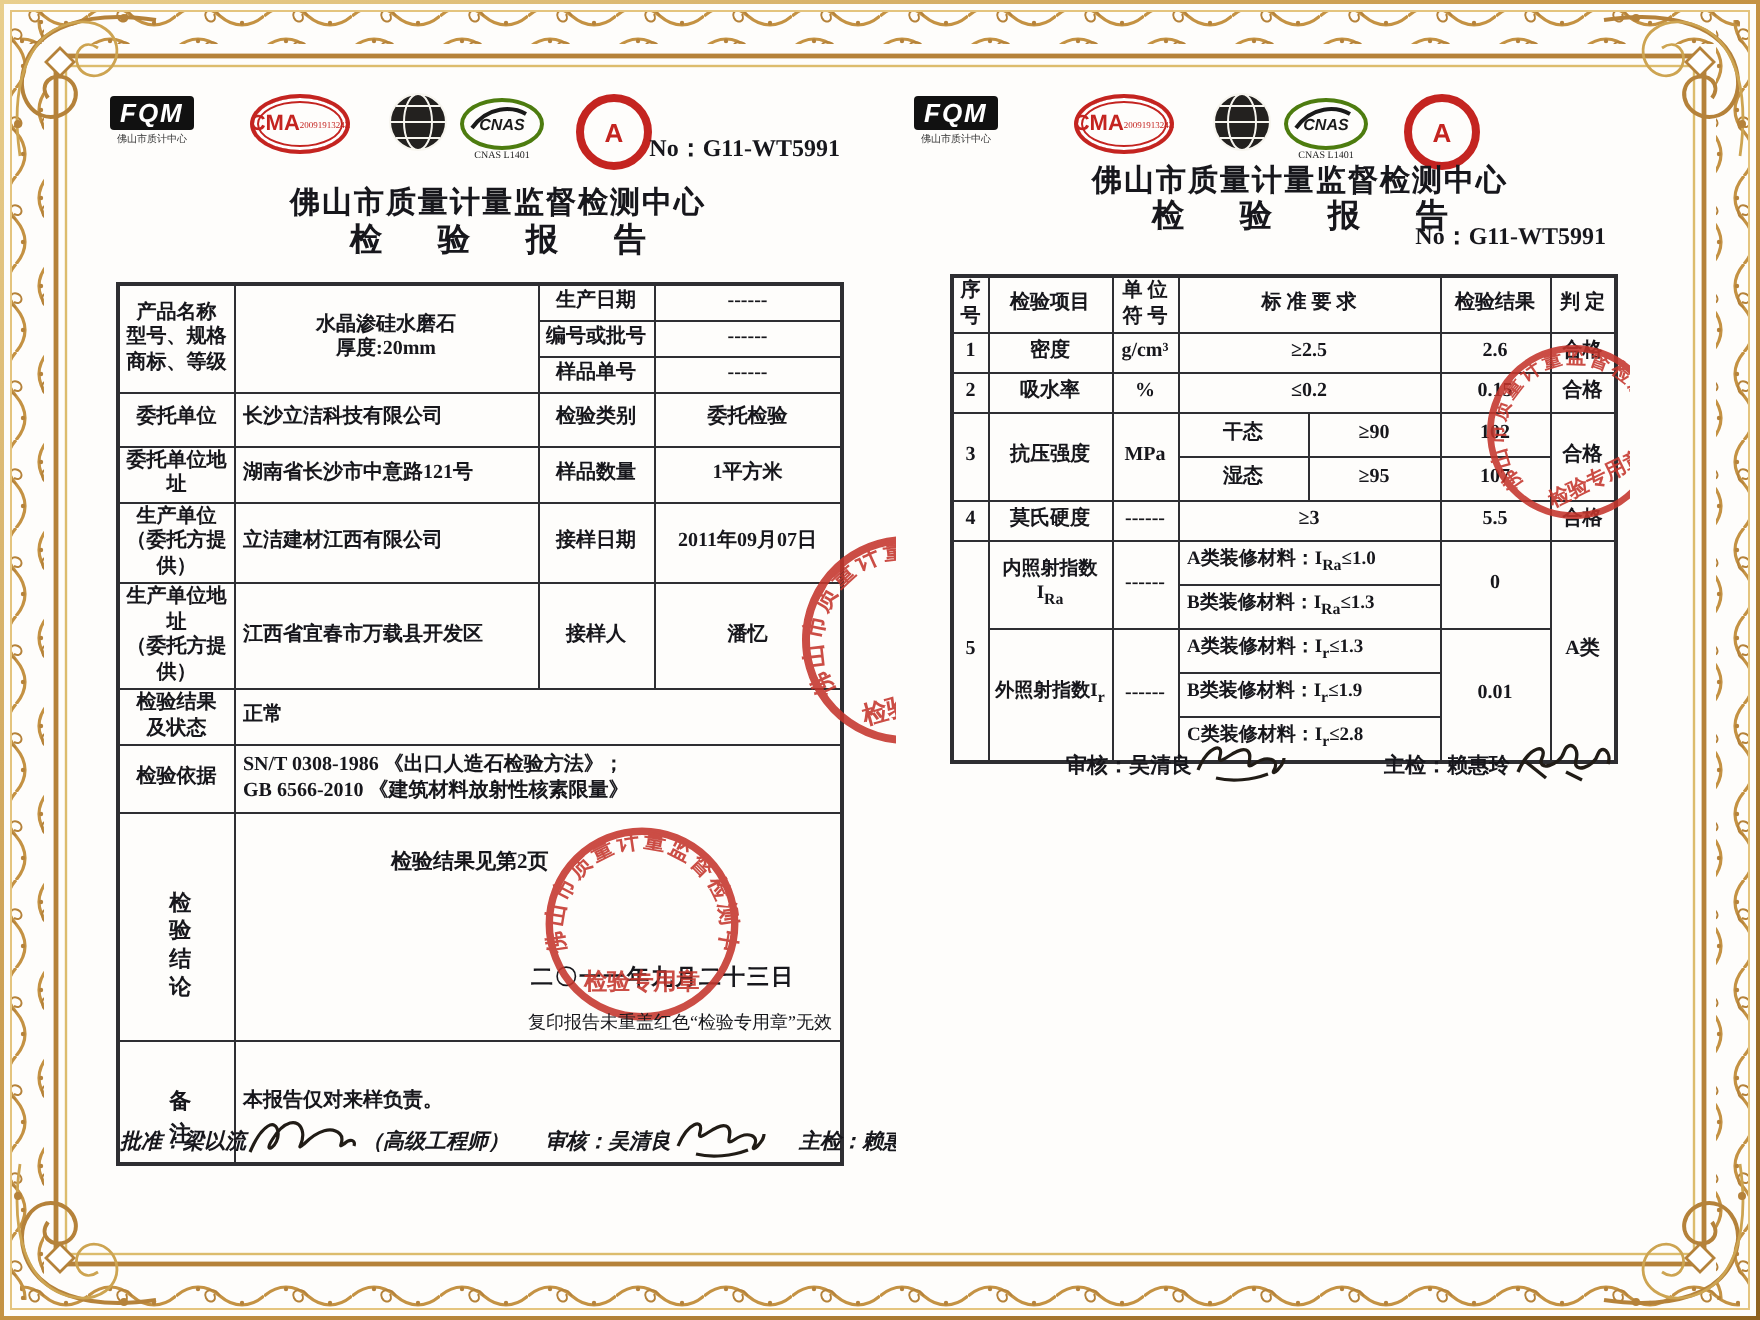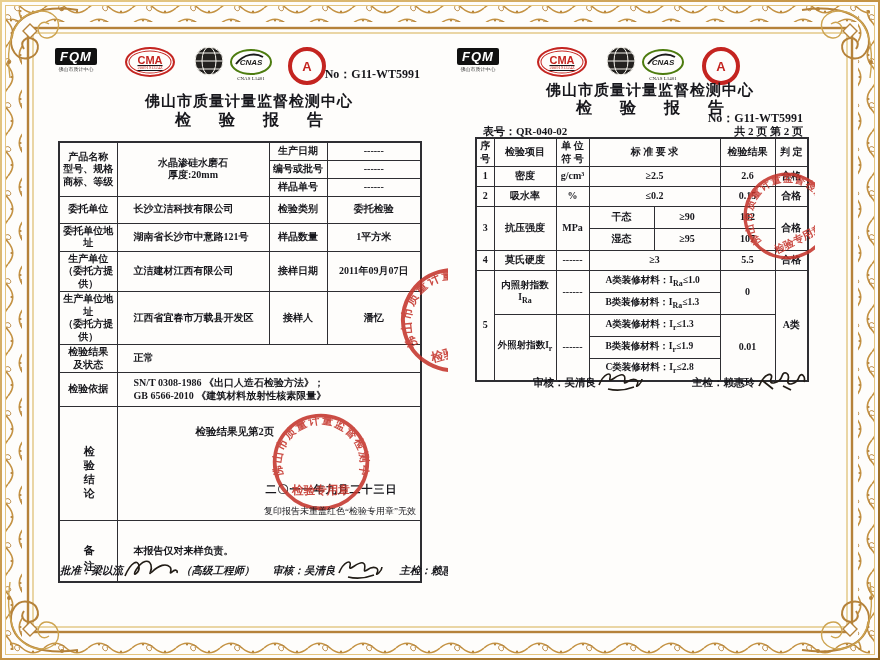--- a/index.html
+++ b/index.html
@@ -12,21 +12,21 @@
   .page{position:absolute;overflow:hidden;}
   #page1{left:50px;top:36px;width:398px;height:572px;}
   #page2{left:455px;top:36px;width:390px;height:410px;}
 
   
   .logo{position:absolute;text-align:center;}
   .fqm-box{background:#111;color:#fff;font-family:"Liberation Sans",sans-serif;
     font-weight:bold;font-style:italic;font-size:13px;padding:1px 5px;border-radius:2px;letter-spacing:1px;}
   .fqm-sub{font-size:5px;color:#333;margin-top:1px;letter-spacing:0;}
   .cma-oval{width:46px;height:26px;border:2px solid #c42420;border-radius:50%;
-    display:flex;flex-direction:column;align-items:center;justify-content:center;box-shadow:inset 0 0 0 1.5px #fff, inset 0 0 0 2.5px #c42420;text-decoration:underline;}
+    display:flex;flex-direction:row;align-items:center;justify-content:center;box-shadow:inset 0 0 0 1.5px #fff, inset 0 0 0 2.5px #c42420;}
   .cma-txt{font-family:"Liberation Sans",sans-serif;font-weight:bold;font-size:11px;color:#c42420;line-height:10px;}
   .cma-no{font-size:4.5px;color:#c42420;line-height:5px;}
   .cnas-oval{width:38px;height:22px;border:2px solid #4d7c0f;border-radius:50%;
     display:flex;align-items:center;justify-content:center;position:relative;}
   .cnas-txt{font-family:"Liberation Sans",sans-serif;font-weight:bold;font-style:italic;font-size:8px;color:#1a1a1a;}
   .cnas-sub{font-size:5px;color:#222;margin-top:1px;}
   .cal-ring{width:30px;height:30px;border:4px solid #c42420;border-radius:50%;
     display:flex;align-items:center;justify-content:center;}
   .cal-txt{font-family:"Liberation Sans",sans-serif;font-weight:bold;font-size:13px;color:#c42420;}
 
@@ -36,21 +36,21 @@
   .report-title{position:absolute;width:100%;text-align:center;font-size:16px;font-weight:bold;letter-spacing:12px;text-indent:12px;}
   .form-row{position:absolute;display:flex;justify-content:space-between;font-size:11px;font-weight:bold;}
 
   
   table{border-collapse:collapse;table-layout:fixed;}
   td{border:1px solid #2e2e32;font-size:10px;font-weight:bold;text-align:center;
      vertical-align:middle;padding:1px 2px;line-height:1.25;overflow:hidden;}
   .t1{position:absolute;left:8px;top:105px;width:362px;border:2px solid #2e2e32;}
   .t2{position:absolute;left:20px;top:101px;width:332px;border:2px solid #2e2e32;}
   .pre{white-space:pre-line;}
-  .left{text-align:left;padding-left:16px;}
+  .left{text-align:left;padding-left:4px;}
   .vwrap{display:flex;align-items:center;justify-content:center;height:100%;}
   .vtxt{writing-mode:vertical-lr;text-orientation:upright;font-size:11px;font-weight:bold;}
   .ls14{letter-spacing:14px;}
   .ls16{letter-spacing:16px;}
   .concl-cell{position:relative;padding:0;}
   .concl-result{position:absolute;left:78px;top:18px;font-size:10.5px;font-weight:bold;}
   .concl-date{position:absolute;left:148px;top:76px;font-size:11px;font-weight:bold;letter-spacing:1px;}
   .concl-note{position:absolute;right:4px;top:99px;font-size:9px;font-weight:normal;}
   .sig-line{position:absolute;display:flex;align-items:center;font-size:10.5px;font-weight:bold;white-space:nowrap;}
   .sig-svg{margin:-8px 2px -4px 0;}
@@ -299,24 +299,20 @@
   <div class="logo" style="left:247px;top:11px;">
     <div class="cal-ring">
         <span class="cal-txt">A</span>
       </div>
   </div>
 
   <div class="org-name" style="top:45px;">佛山市质量计量监督检测中心</div>
   <div class="report-title" style="top:62px;">检 验 报 告</div>
   <div class="report-no" style="right:42px;top:74px;">No：G11-WT5991</div>
 
-  <div class="form-row" style="left:28px;right:42px;top:88px;">
-    <span>表号：QR-040-02</span>
-    <span>共 2 页 第 2 页</span>
-  </div>
 
   <table class="t2">
     <colgroup>
       <col style="width:18px">
         <col style="width:62px">
         <col style="width:33px">
       <col style="width:65px">
         <col style="width:66px">
         <col style="width:55px">
         <col style="width:33px">

